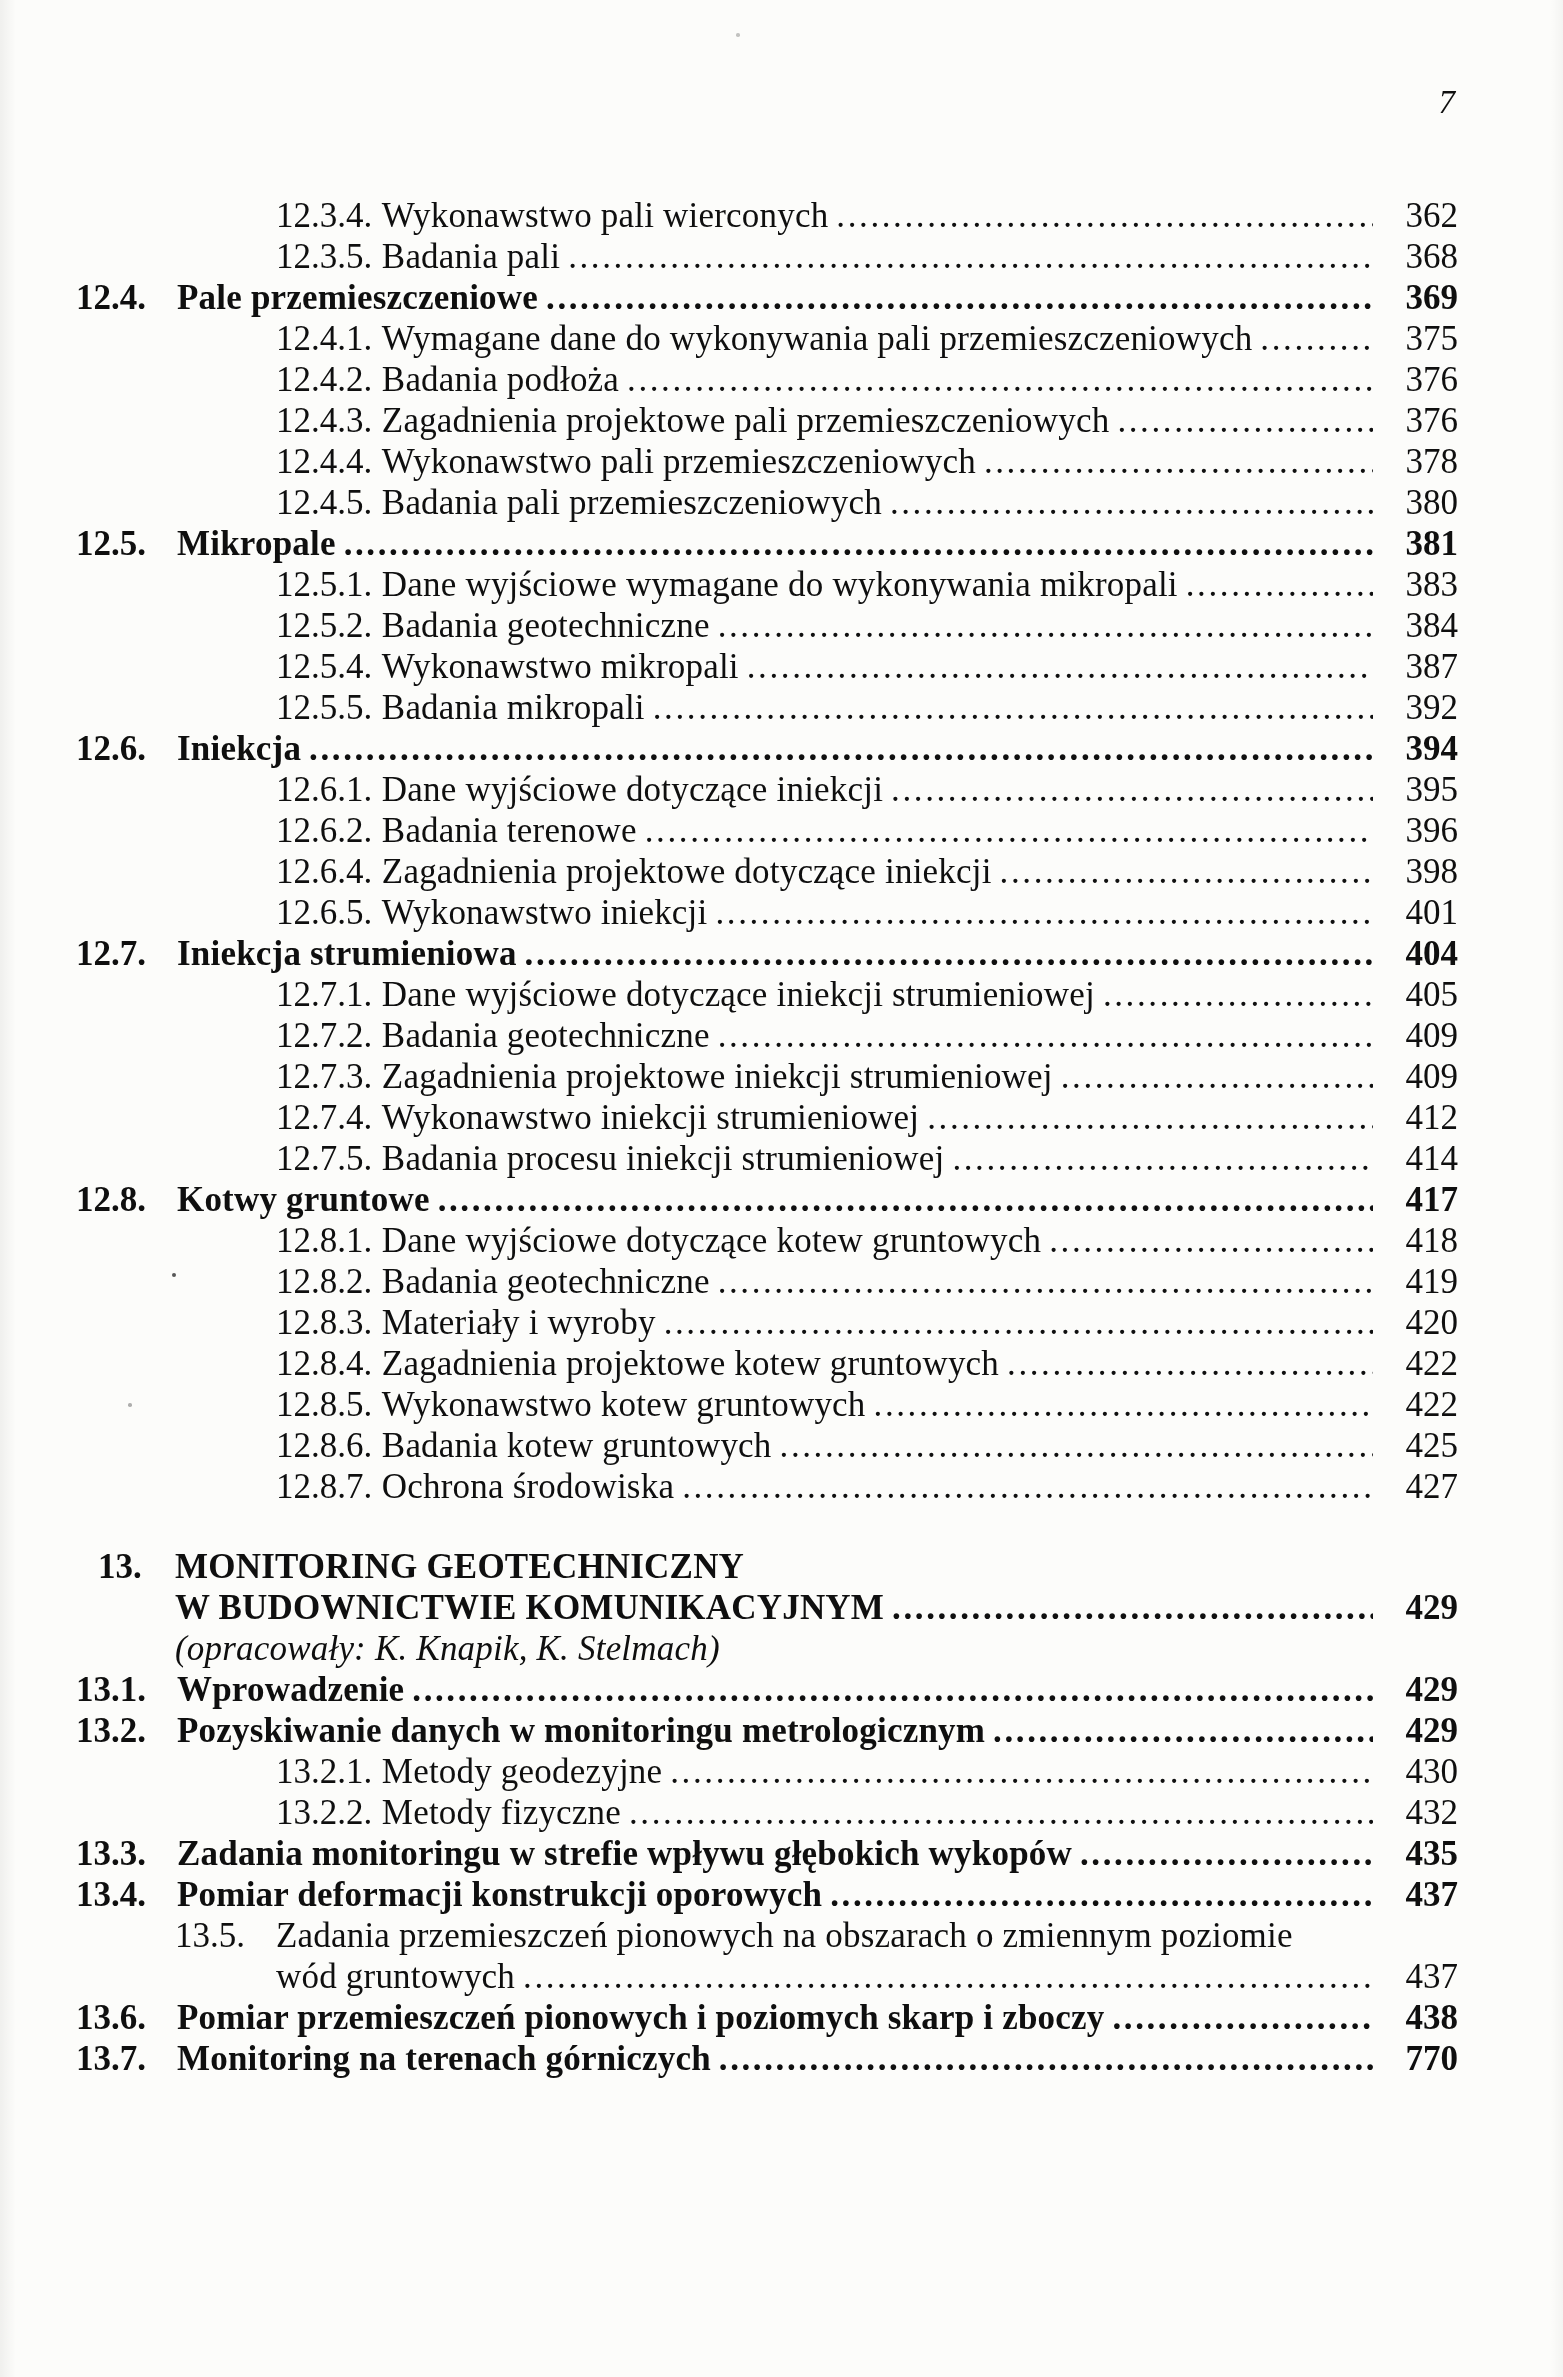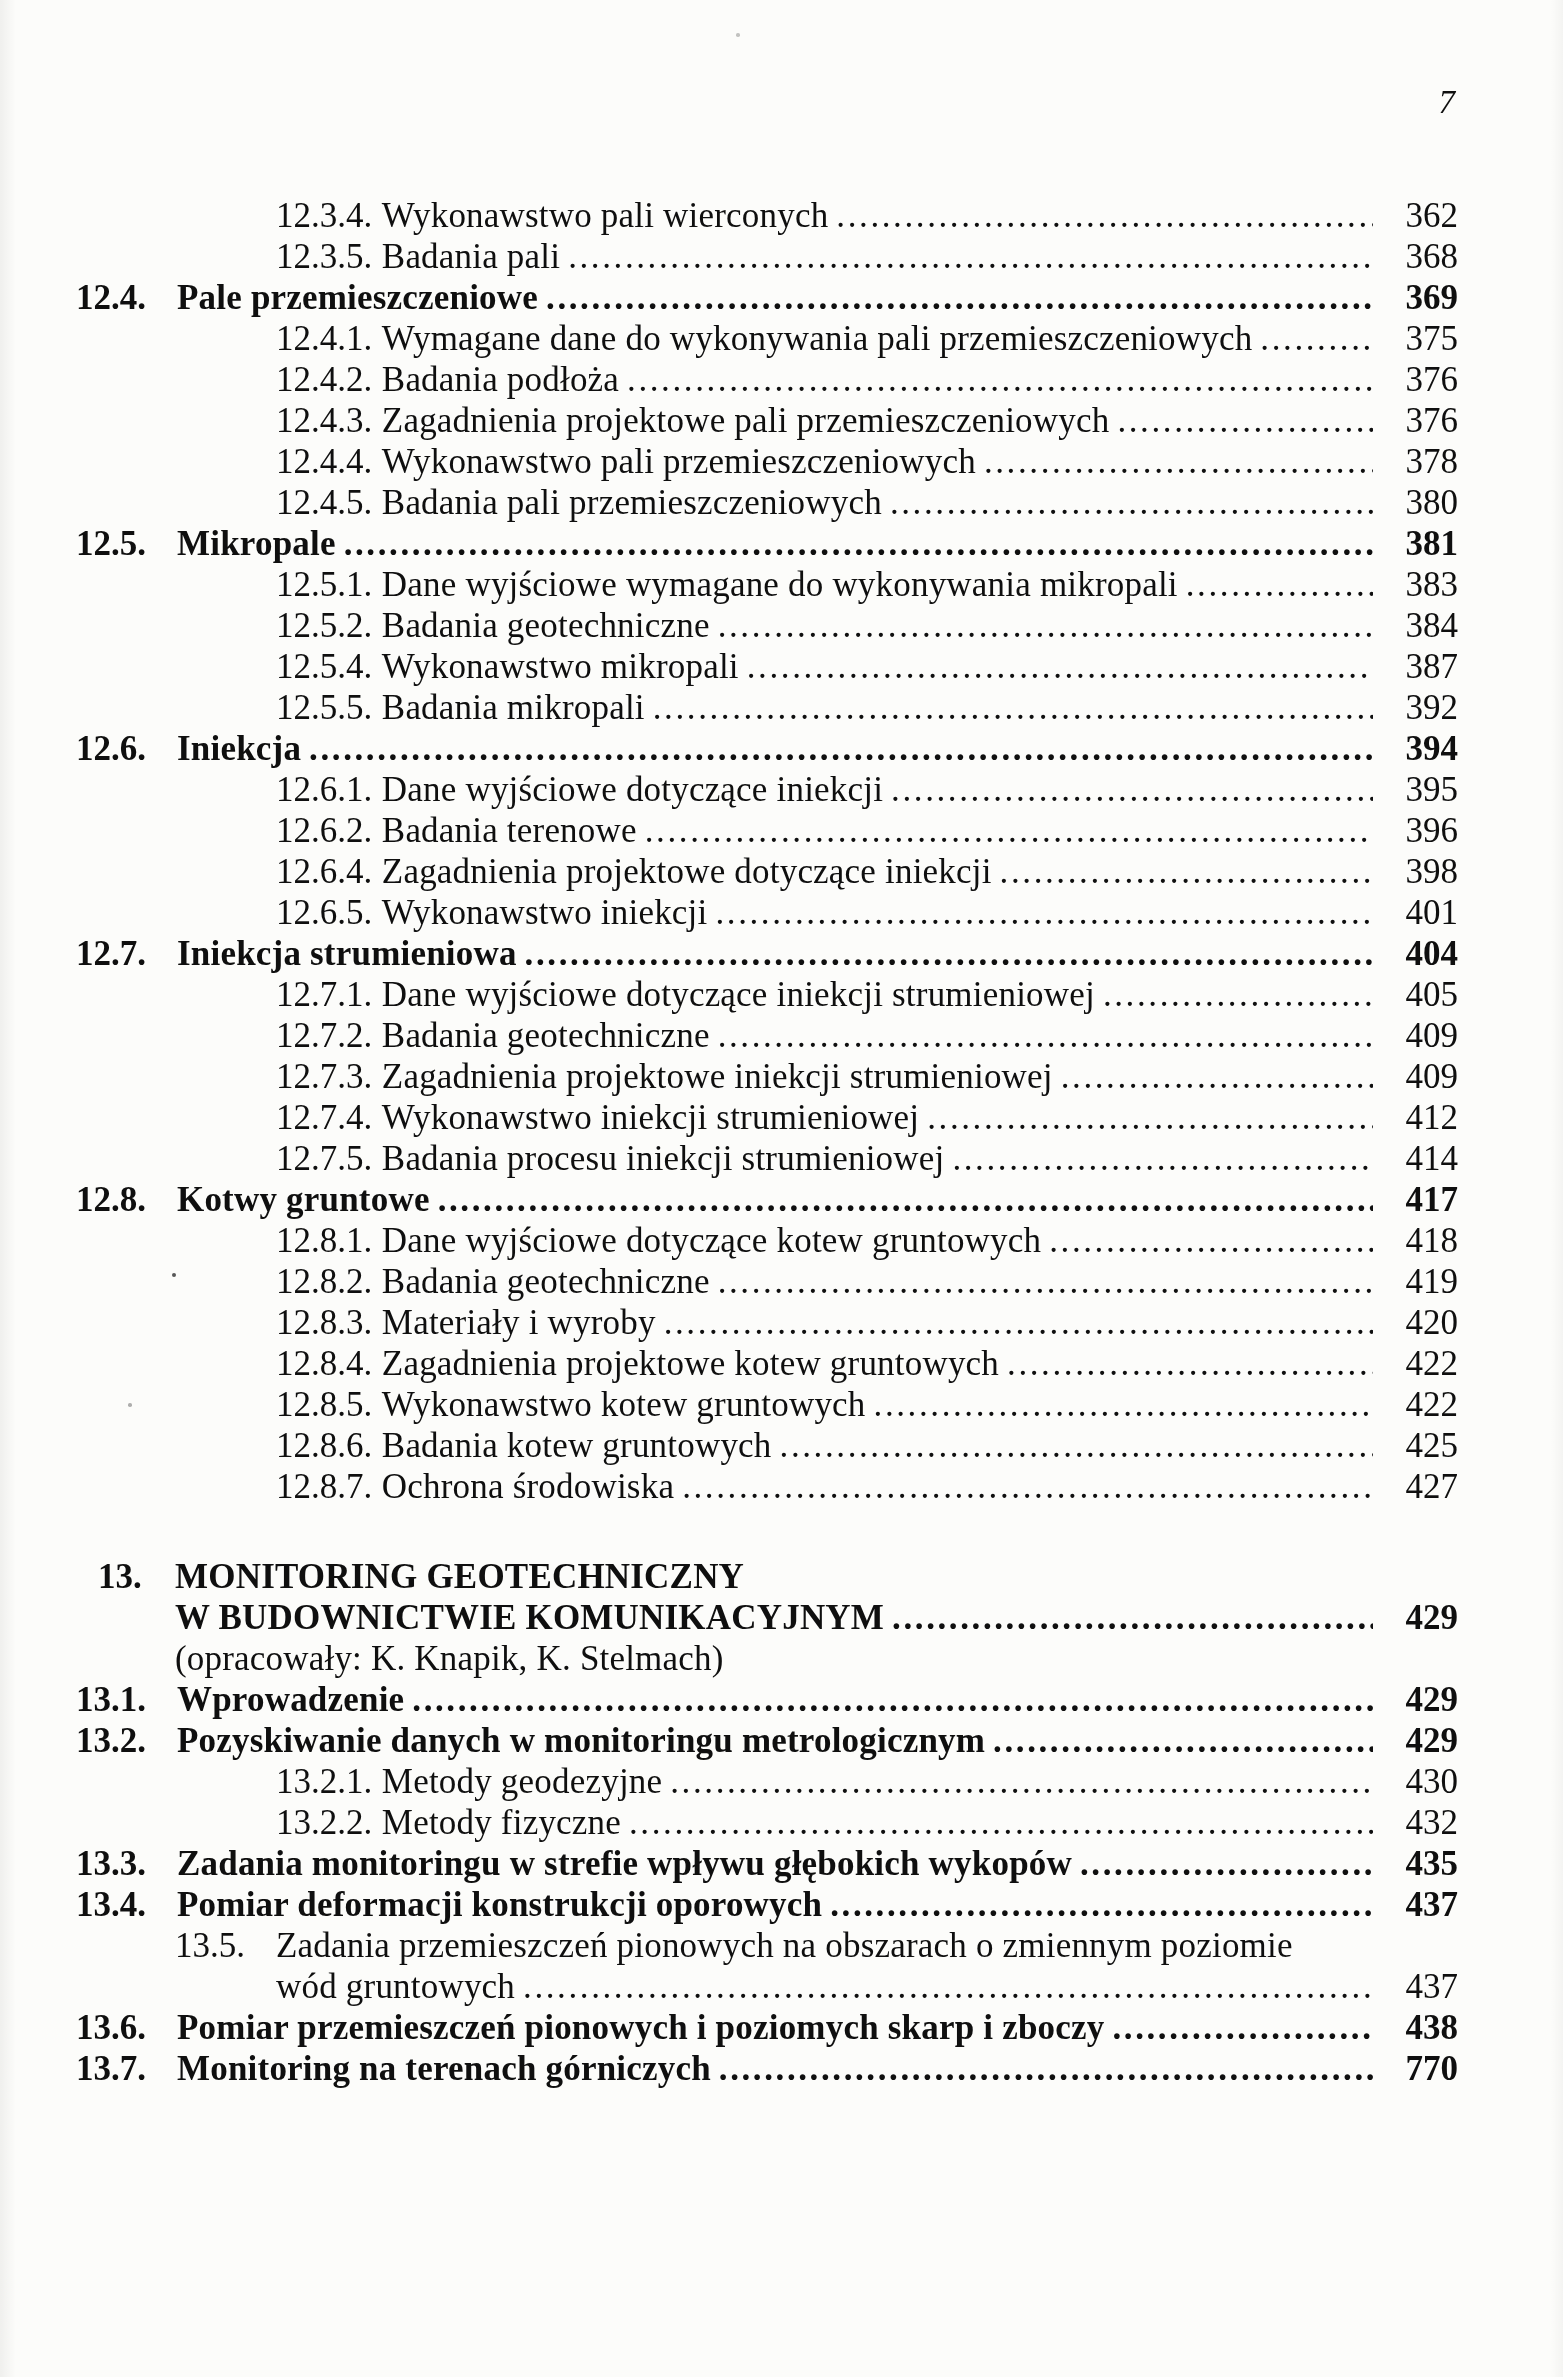--- a/index.html
+++ b/index.html
@@ -44,22 +44,22 @@
   .row.sub{margin-left:276px;}
   .row.sub .num{margin-right:9.6px;}
   .row.sec{margin-left:76px;font-weight:bold;}
   .row.sec .num{width:101px;}
   .row.secnl{margin-left:175px;}
   .row.secnl .num{width:101px;}
   .row.cont{margin-left:276px;}
   .row.chap1{margin-left:98px;font-weight:700;}
   .row.chap1 .num{width:77px;}
   .row.chap2{margin-left:175px;font-weight:700;}
-  .row.note{margin-left:175px;}
-  .row.gap{margin-top:49px;}
+  .row.note{margin-left:175px;font-style:italic;}
+  .row.gap{margin-top:39px;}
   
   .speck{position:absolute;border-radius:50%;background:#3a3a3a;}
   .speck.s1{left:172px;top:1273px;width:4.4px;height:4.4px;opacity:.85;}
   .speck.s2{left:128px;top:1403px;width:3.5px;height:3.5px;opacity:.4;}
   .speck.s3{left:736px;top:33px;width:3.5px;height:3.5px;opacity:.3;}
 </style>
 </head>
 <body>
 
 <div class="page" style="background: rgb(252, 252, 250); color: rgb(15, 15, 15);">

